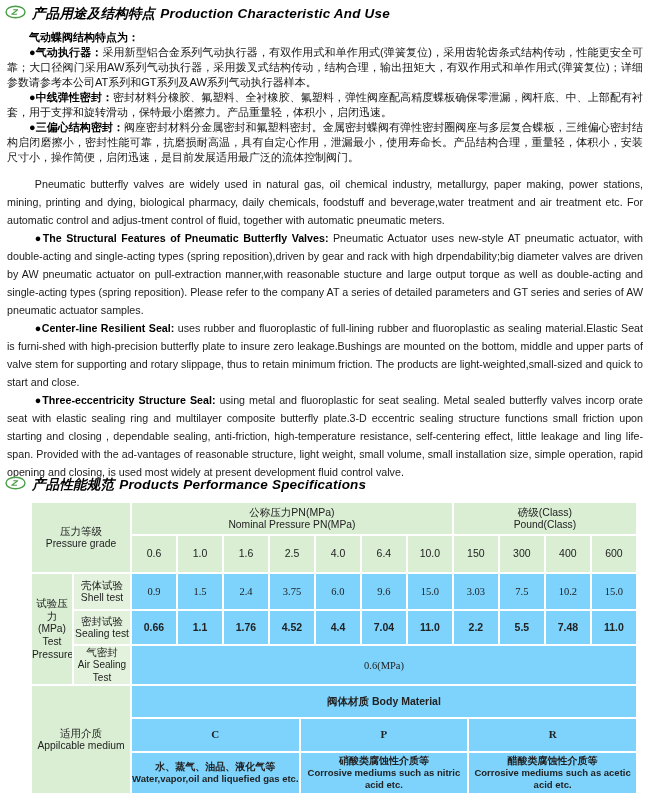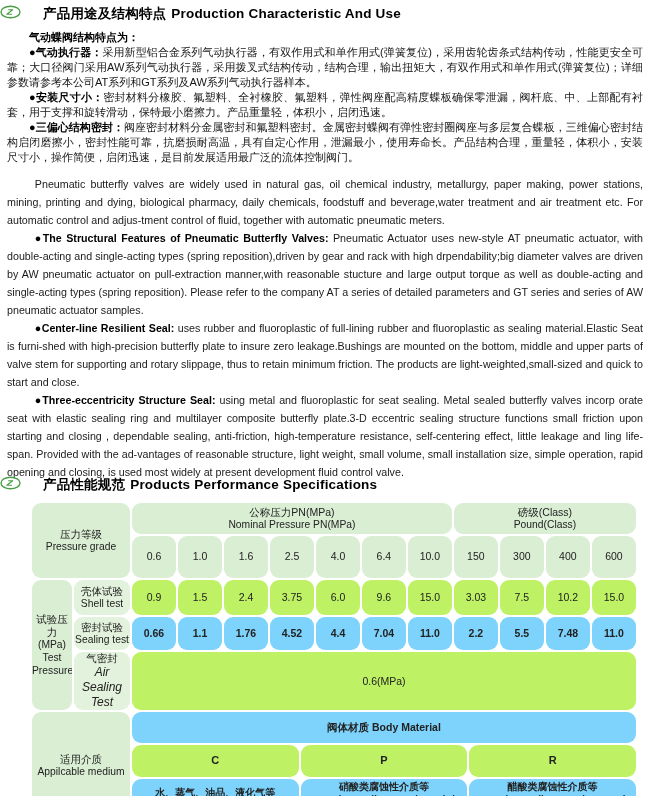--- a/index.html
+++ b/index.html
@@ -1,51 +1,51 @@
 <!DOCTYPE html>
 <html><head>
 <meta charset="utf-8">
 <style>
   html,body{margin:0;padding:0;}
   body{
     width:650px;height:796px;background:#ffffff;position:relative;overflow:hidden;
     font-family:"Liberation Sans","DejaVu Sans",sans-serif;color:#111;
     -webkit-font-smoothing:antialiased;
   }
-  .sect-head{display:flex;align-items:center;gap:22px;}
+  .sect-head{display:flex;align-items:center;gap:6px;padding-left:5px;font-style:italic;}
   .sect-head .title{font-size:13.5px;font-weight:bold;color:#000;letter-spacing:0.2px;white-space:nowrap;}
   .sect-head .title .en{margin-left:5px;}
   .logo{flex:0 0 auto;display:inline-block;}
 
   .sect-use{padding-top:5px;}
   .sect-use .zh-block{margin-top:7px;padding:0 7px;}
   .zh-p{font-size:11px;line-height:15px;text-align:justify;text-indent:2em;margin:0;color:#151515;}
   .zh-sub{font-size:11px;line-height:15px;font-weight:bold;text-indent:2em;margin:0;color:#000;}
   .zh-p .lead{font-weight:bold;color:#000;}
   .en-block{margin-top:10px;padding:0 7px;}
   .en-p{font-size:10.7px;line-height:18px;text-align:justify;text-indent:2.6em;margin:0;color:#1a1a1a;}
   .en-p .lead{font-weight:bold;color:#000;}
 
   .sect-spec{position:absolute;left:0;top:476px;width:650px;}
   .spec-table{
     table-layout:fixed;width:608px;margin:7px 0 0 30px;
     border-collapse:separate;border-spacing:2px;background:#fff;
   }
   .spec-table td{
     text-align:center;vertical-align:middle;padding:0;overflow:hidden;
-    font-size:10.5px;line-height:1.25;color:#222;border-radius:9px;
+    font-size:10.5px;line-height:1.25;color:#222;
   }
   td.g{background:#daeed4;}
   td.gl{background:#e3f2dc;}
-  td.w{background:#bef264;}
+  td.w{background:#7dd3fc;font-family:Liberation Serif, serif;}
   td.gr{background:#7dd3fc;font-weight:bold;}
   .cell2l span{display:block;}
   .lab-zh{font-size:10.5px;}
   .lab-en{font-size:10.3px;}
-  .small-en{font-size:12px;font-style:italic;}
+  .small-en{font-size:10px;}
   td.code{font-weight:bold;font-size:11px;}
   .med-zh{display:block;font-size:10px;}
   .med-en{display:block;font-size:9.5px;line-height:1.3;}
   .num{font-size:10.5px;}
 </style>
 </head>
 <body>
 
 <div class="sect-use">
   <div class="sect-head">
@@ -54,21 +54,21 @@
         <ellipse cx="10.5" cy="7" rx="9.5" ry="5.8" fill="none" stroke="#4a9e45" stroke-width="1.4"></ellipse>
         <path d="M6.5 9.5 L13 4.5 M8.2 4.8 l4.4 0 M7.6 9.2 l4.4 0" fill="none" stroke="#4a9e45" stroke-width="1.1"></path>
       </svg>
     </span>
     <span class="title"><span class="zh">产品用途及结构特点</span><span class="en">Production Characteristic And Use</span></span>
   </div>
 
   <div class="zh-block">
     <p class="zh-sub">气动蝶阀结构特点为：</p>
     <p class="zh-p"><span class="lead">●气动执行器：</span><span>采用新型铝合金系列气动执行器，有双作用式和单作用式(弹簧复位)，采用齿轮齿条式结构传动，性能更安全可靠；大口径阀门采用AW系列气动执行器，采用拨叉式结构传动，结构合理，输出扭矩大，有双作用式和单作用式(弹簧复位)；详细参数请参考本公司AT系列和GT系列及AW系列气动执行器样本。</span></p>
-    <p class="zh-p"><span class="lead">●安装尺寸小：</span><span>密封材料分橡胶、氟塑料、全衬橡胶、氟塑料，弹性阀座配高精度蝶板确保零泄漏，阀杆底、中、上部配有衬套，用于支撑和旋转滑动，保特最小磨擦力。产品重量轻，体积小，启闭迅速。</span></p>
+    <p class="zh-p"><span class="lead">●中线弹性密封：</span><span>密封材料分橡胶、氟塑料、全衬橡胶、氟塑料，弹性阀座配高精度蝶板确保零泄漏，阀杆底、中、上部配有衬套，用于支撑和旋转滑动，保特最小磨擦力。产品重量轻，体积小，启闭迅速。</span></p>
     <p class="zh-p"><span class="lead">●三偏心结构密封：</span><span>阀座密封材料分金属密封和氟塑料密封。金属密封蝶阀有弹性密封圈阀座与多层复合蝶板，三维偏心密封结构启闭磨擦小，密封性能可靠，抗磨损耐高温，具有自定心作用，泄漏最小，使用寿命长。产品结构合理，重量轻，体积小，安装尺寸小，操作简便，启闭迅速，是目前发展适用最广泛的流体控制阀门。</span></p>
   </div>
 
   <div class="en-block">
     <p class="en-p">Pneumatic butterfly valves are widely used in natural gas, oil chemical industry, metallurgy, paper making, power stations, mining, printing and dying, biological pharmacy, daily chemicals, foodstuff and beverage,water treatment and air treatment etc. For automatic control and adjus-tment control of fluid, together with automatic pneumatic meters.</p>
     <p class="en-p"><span class="lead">●The Structural Features of Pneumatic Butterfly Valves:</span> <span>Pneumatic Actuator uses new-style AT pneumatic actuator, with double-acting and single-acting types (spring reposition),driven by gear and rack with high drpendability;big diameter valves are driven by AW pneumatic actuator on pull-extraction manner,with reasonable stucture and large output torque as well as double-acting and single-acting types (spring reposition). Please refer to the company AT a series of detailed parameters and GT series and series of AW pneumatic actuator samples.</span></p>
     <p class="en-p"><span class="lead">●Center-line Resilient Seal:</span> <span>uses rubber and fluoroplastic of full-lining rubber and fluoroplastic as sealing material.Elastic Seat is furni-shed with high-precision butterfly plate to insure zero leakage.Bushings are mounted on the bottom, middle and upper parts of valve stem for supporting and rotary slippage, thus to retain minimum friction. The products are light-weighted,small-sized and quick to start and close.</span></p>
     <p class="en-p"><span class="lead">●Three-eccentricity Structure Seal:</span> <span>using metal and fluoroplastic for seat sealing. Metal sealed butterfly valves incorp orate seat with elastic sealing ring and multilayer composite butterfly plate.3-D eccentric sealing structure functions small friction upon starting and closing , dependable sealing, anti-friction, high-temperature resistance, self-centering effect, little leakage and ling life-span. Provided with the ad-vantages of reasonable structure, light weight, small volume, small installation size, simple operation, rapid opening and closing, is used most widely at present development fluid control valve.</span></p>
   </div>
 </div>
@@ -100,21 +100,21 @@
       <td class="g cell2l" colspan="21">
         <span class="lab-zh">公称压力PN(MPa)</span>
         <span class="lab-en">Nominal Pressure PN(MPa)</span>
       </td>
       <td class="g cell2l" colspan="12">
         <span class="lab-zh">磅级(Class)</span>
         <span class="lab-en">Pound(Class)</span>
       </td>
     </tr>
 
-    <tr style="height:42px">
+    <tr style="height:36px">
       <td class="g num" colspan="3">0.6</td>
       <td class="g num" colspan="3">1.0</td>
       <td class="g num" colspan="3">1.6</td>
       <td class="g num" colspan="3">2.5</td>
       <td class="g num" colspan="3">4.0</td>
       <td class="g num" colspan="3">6.4</td>
       <td class="g num" colspan="3">10.0</td>
       <td class="g num" colspan="3">150</td>
       <td class="g num" colspan="3">300</td>
       <td class="g num" colspan="3">400</td>

